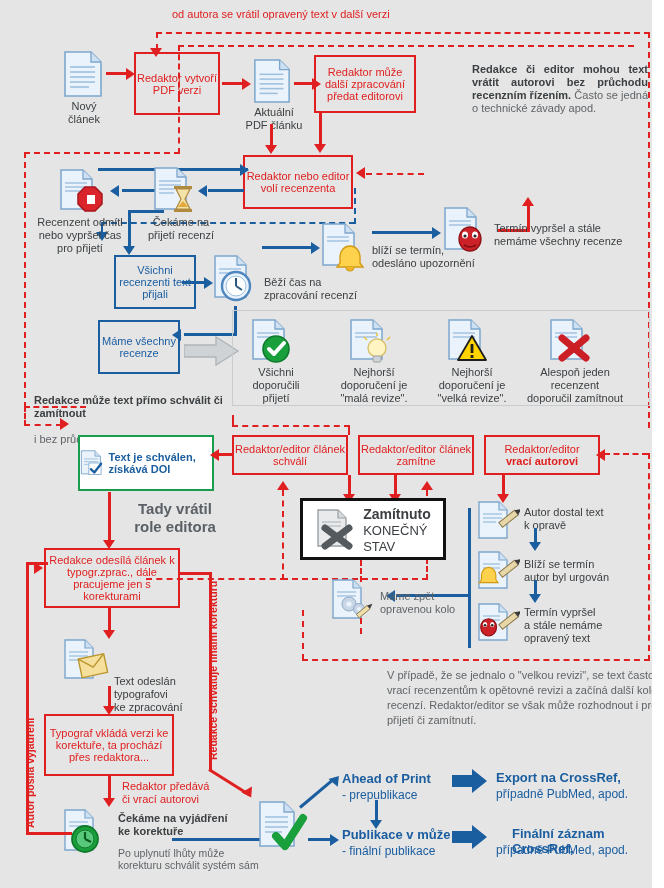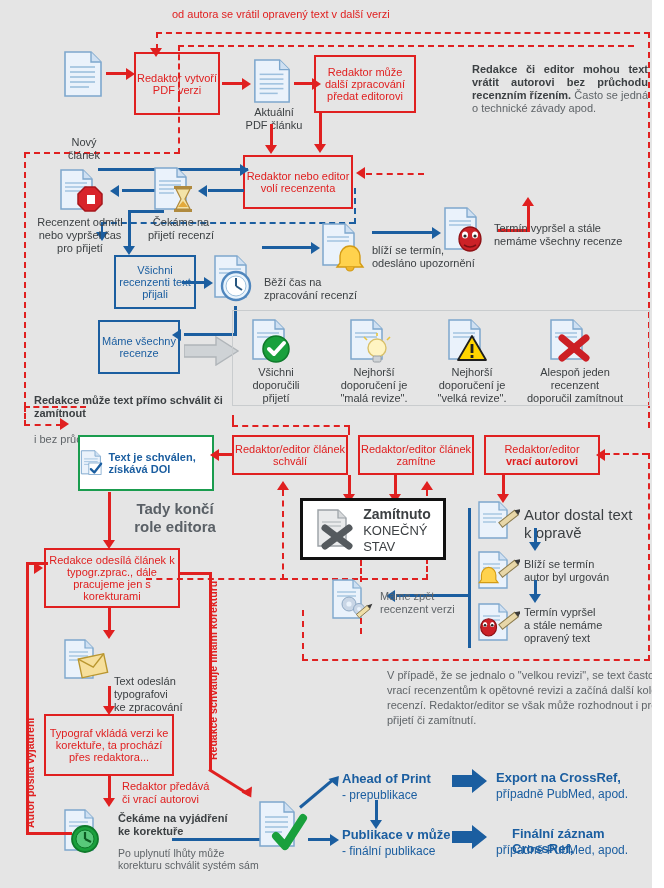--- a/index.html
+++ b/index.html
@@ -66,21 +66,21 @@
     <path d="M3 2 h26 l10 10 v34 h-36 z" fill="#eaf2fb" stroke="#7da7cd" stroke-width="1.6"></path>
     <path d="M29 2 v10 h10" fill="#cfe0f2" stroke="#7da7cd" stroke-width="1.4"></path>
     <g stroke="#9dc0de" stroke-width="1.6">
       <line x1="8" y1="17" x2="33" y2="17"></line>
         <line x1="8" y1="22" x2="33" y2="22"></line>
       <line x1="8" y1="27" x2="33" y2="27"></line>
         <line x1="8" y1="32" x2="33" y2="32"></line>
       <line x1="8" y1="37" x2="27" y2="37"></line>
     </g>
   </svg>
-  <div class="t dgrey ctr" style="left:48px;top:100px;width:72px;font-size:11px;margin-top:36px;">Nový
+  <div class="t dgrey ctr" style="left:48px;top:100px;width:72px;font-size:11px;">Nový
 článek</div>
 
   <div class="ln" style="left:106px;top:72px;width:22px;height:3px;"></div>
   <div class="ah ah-r-r" style="left:126px;top:68px;"></div>
 
   <div class="box box-red" style="left:134px;top:52px;width:86px;height:63px;font-size:11px;">
     <span>Redaktor
 vytvoří PDF
 verzi</span>
   </div>
@@ -408,40 +408,40 @@
           <line x1="34" y1="20" x2="10" y2="38"></line>
         </g>
     </svg>
     <div style="text-align:left;line-height:1.2;">
       <span class="b dgrey" style="font-size:14px;">Zamítnuto</span>
       <div class="dgrey" style="font-size:13px;white-space:pre-line;">KONEČNÝ
 STAV</div>
     </div>
   </div>
 
-  <div class="t b ctr" style="left:100px;top:500px;width:150px;font-size:15px;color:#5a6066;">Tady končí
+  <div class="t b ctr" style="left:100px;top:500px;width:150px;font-size:15px;color:#5a6066;">Tady vrátil
 role editora</div>
 
   <div class="ln" style="left:108px;top:492px;width:3px;height:50px;"></div>
   <div class="ah ah-d-r" style="left:103px;top:540px;"></div>
 
   <svg class="doc" style="left:476px;top:500px;" width="44" height="42" viewBox="0 0 44 42">
     <path d="M3 2 h20 l8 8 v28 h-28 z" fill="#eaf2fb" stroke="#7da7cd" stroke-width="1.4"></path>
     <path d="M23 2 v8 h8" fill="#cfe0f2" stroke="#7da7cd" stroke-width="1.2"></path>
     <g stroke="#9dc0de" stroke-width="1.3">
         <line x1="7" y1="14" x2="26" y2="14"></line>
         <line x1="7" y1="18" x2="26" y2="18"></line>
         <line x1="7" y1="22" x2="20" y2="22"></line>
       </g>
     <g transform="rotate(-38 30 22)">
         <rect x="24" y="18" width="20" height="6" fill="#e8d7a8" stroke="#8a7a4e" stroke-width="1"></rect>
         <polygon points="44,18 50,21 44,24" fill="#3a3a3a"></polygon>
       </g>
   </svg>
-  <div class="t dgrey" style="left:524px;top:506px;width:128px;font-size:15px;">Autor dostal text
+  <div class="t dgrey" style="left:524px;top:506px;width:128px;font-size:11px;">Autor dostal text
 k opravě</div>
   <div class="ln-b" style="left:534px;top:528px;width:3px;height:16px;"></div>
   <div class="ah ah-d-b" style="left:529px;top:542px;"></div>
 
   <svg class="doc" style="left:476px;top:550px;" width="44" height="42" viewBox="0 0 44 42">
     <path d="M3 2 h20 l8 8 v28 h-28 z" fill="#eaf2fb" stroke="#7da7cd" stroke-width="1.4"></path>
     <path d="M23 2 v8 h8" fill="#cfe0f2" stroke="#7da7cd" stroke-width="1.2"></path>
     <g stroke="#9dc0de" stroke-width="1.3">
         <line x1="7" y1="14" x2="24" y2="14"></line>
         <line x1="7" y1="18" x2="24" y2="18"></line>
@@ -498,21 +498,21 @@
         <circle cx="29" cy="31" r="5.5"></circle>
     </g>
     <circle cx="19" cy="26" r="2.6" fill="#eaf2fb"></circle>
       <circle cx="29" cy="31" r="2" fill="#eaf2fb"></circle>
     <g transform="rotate(-40 30 36)">
         <rect x="27" y="34" width="14" height="4.5" fill="#f0dfa8" stroke="#8a7a4e" stroke-width="0.9"></rect>
         <polygon points="41,34 46,36.2 41,38.5" fill="#3a3a3a"></polygon>
       </g>
   </svg>
   <div class="t grey" style="left:380px;top:590px;width:110px;font-size:11px;">Máme zpět
-recenzent verzi</div>
+opravenou kolo</div>
 
   <div class="dl-v" style="left:648px;top:453px;height:208px;"></div>
   <div class="dl-h" style="left:302px;top:659px;width:348px;"></div>
   <div class="dl-v" style="left:302px;top:610px;height:50px;"></div>
   <div class="dl-v" style="left:360px;top:560px;height:22px;"></div>
   <div class="dl-v" style="left:360px;top:618px;height:16px;"></div>
 
   <div class="dl-h" style="left:146px;top:578px;width:140px;"></div>
   <div class="dl-v" style="left:146px;top:578px;height:0px;"></div>
 

